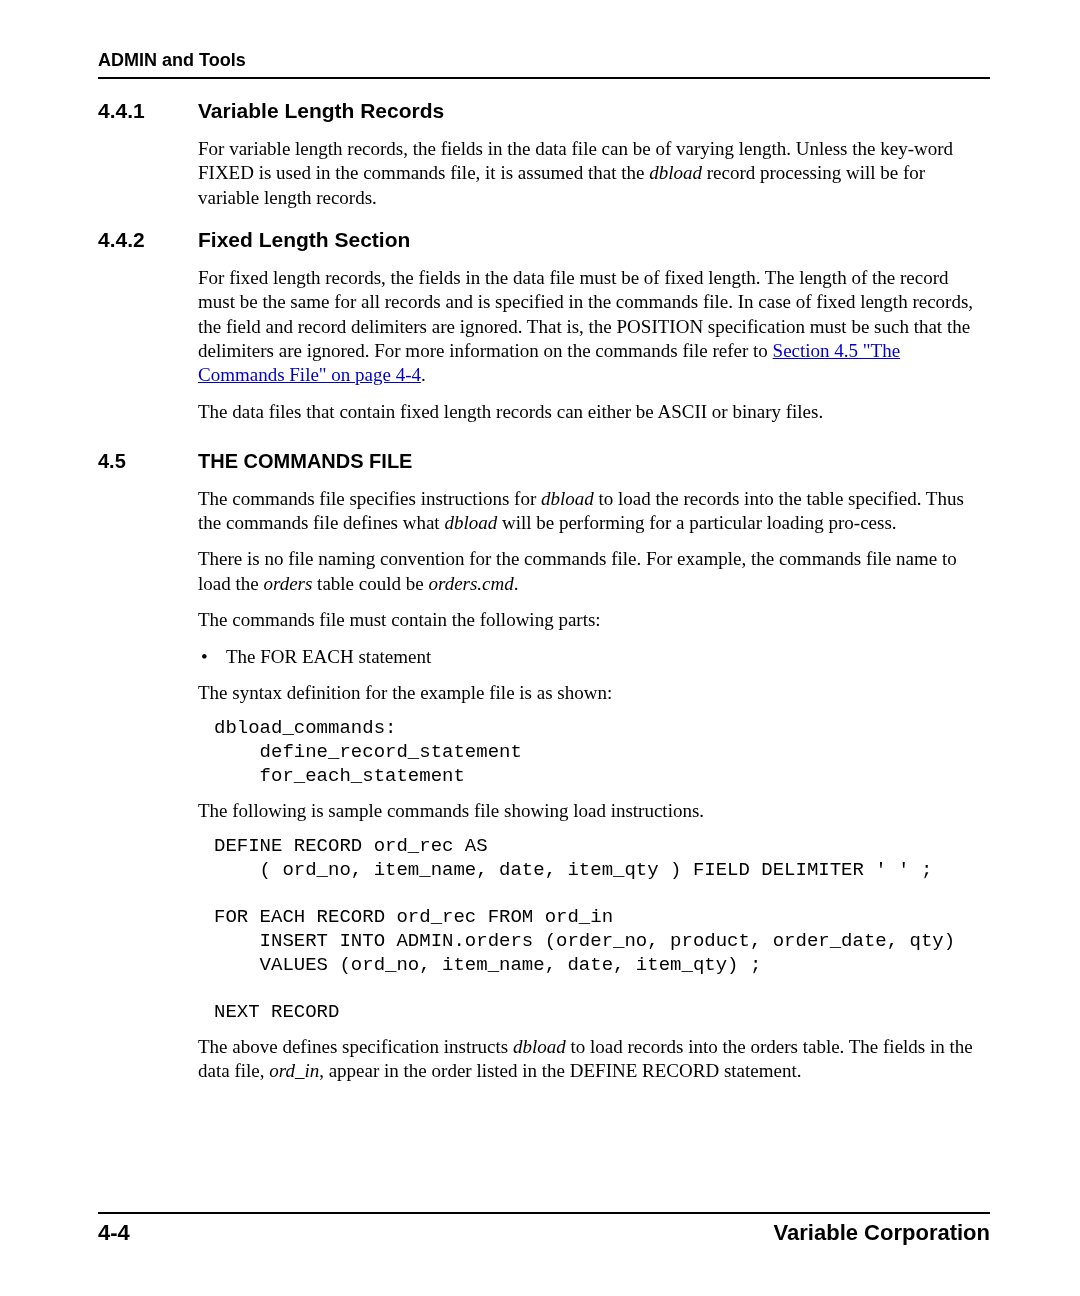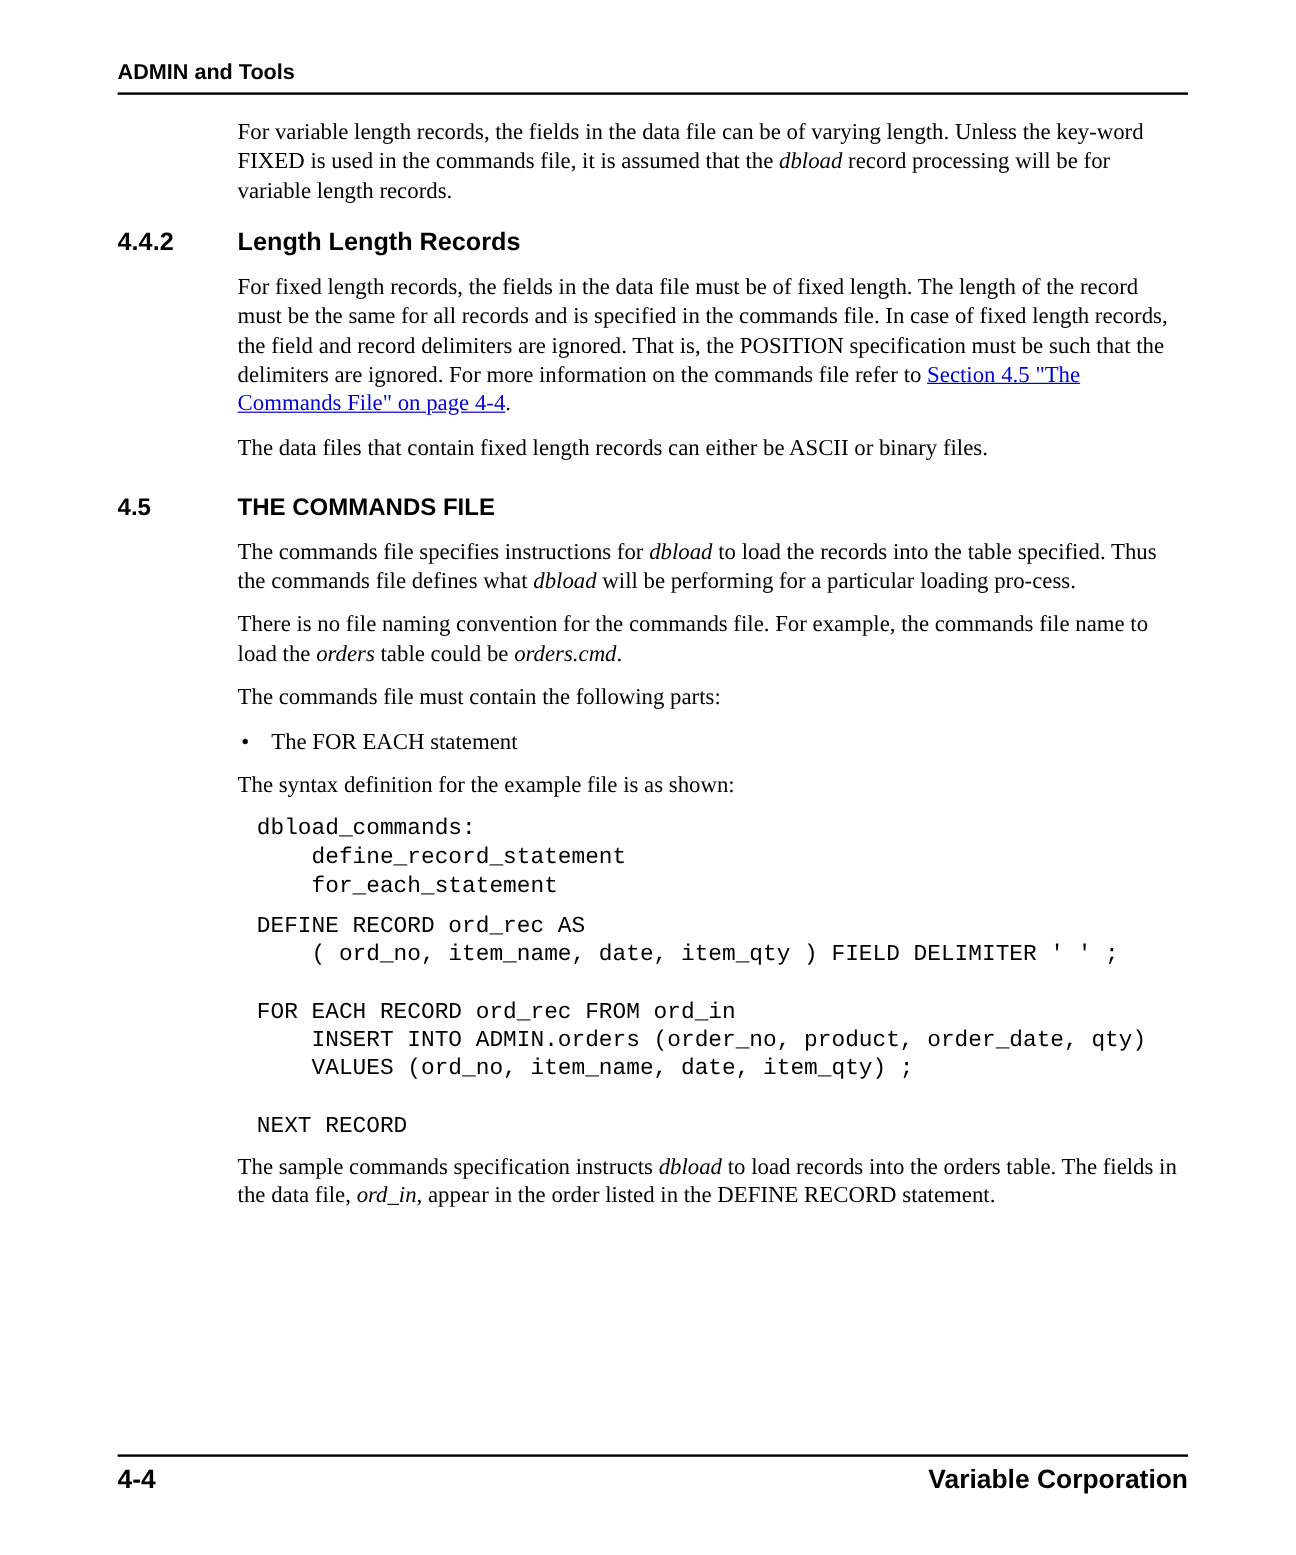--- a/index.html
+++ b/index.html
@@ -107,27 +107,31 @@
     }
   </style>
 </head>
 <body>
 
 <div class="page">
 
   <div class="header-top">ADMIN and Tools</div>
   <hr class="rule">
 
+  <div class="section-heading">
+    <span class="num">4.4.1</span>
+    <span>Variable Length Records</span>
+  </div>
   <p class="body-text">
     <span>For variable length records, the fields in the data file can be of varying length. Unless the key-word FIXED is used in the commands file, it is assumed that the </span><em>dbload</em><span> record processing will be for variable length records.</span>
   </p>
 
   <div class="section-heading">
     <span class="num">4.4.2</span>
-    <span>Length Length Records</span>
+    <span>Fixed Length Section</span>
   </div>
   <p class="body-text">
     <span>For fixed length records, the fields in the data file must be of fixed length. The length of the record must be the same for all records and is specified in the commands file. In case of fixed length records, the field and record delimiters are ignored. That is, the POSITION specification must be such that the delimiters are ignored. For more information on the commands file refer to </span><a href="#" class="xref">Section 4.5 "The Commands File" on page 4-4</a><span>.</span>
   </p>
   <p class="body-text">The data files that contain fixed length records can either be ASCII or binary files.</p>
 
   <div class="h2-heading">
     <span class="num">4.5</span>
     <span>THE COMMANDS FILE</span>
   </div>
@@ -138,30 +142,31 @@
     <span>There is no file naming convention for the commands file. For example, the commands file name to load the </span><em>orders</em><span> table could be </span><em>orders.cmd</em><span>.</span>
   </p>
   <p class="body-text">The commands file must contain the following parts:</p>
   <ul class="bullets">
     <li>The FOR EACH statement</li>
   </ul>
   <p class="body-text">The syntax definition for the example file is as shown:</p>
   <pre class="code">dbload_commands:
     define_record_statement
     for_each_statement</pre>
+  <p class="body-text">The following is sample commands file showing load instructions.</p>
   <pre class="code">DEFINE RECORD ord_rec AS
     ( ord_no, item_name, date, item_qty ) FIELD DELIMITER ' ' ;
 
 FOR EACH RECORD ord_rec FROM ord_in
     INSERT INTO ADMIN.orders (order_no, product, order_date, qty)
     VALUES (ord_no, item_name, date, item_qty) ;
 
 NEXT RECORD</pre>
   <p class="body-text">
-    <span>The sample commands specification instructs </span><em>dbload</em><span> to load records into the orders table. The fields in the data file, </span><em>ord_in</em><span>, appear in the order listed in the DEFINE RECORD statement.</span>
+    <span>The above defines specification instructs </span><em>dbload</em><span> to load records into the orders table. The fields in the data file, </span><em>ord_in</em><span>, appear in the order listed in the DEFINE RECORD statement.</span>
   </p>
 
 </div>
 
 <div class="footer">
   <hr class="footer-rule">
   <div class="footer-row">
     <span>4-4</span>
     <span>Variable Corporation</span>
   </div>

